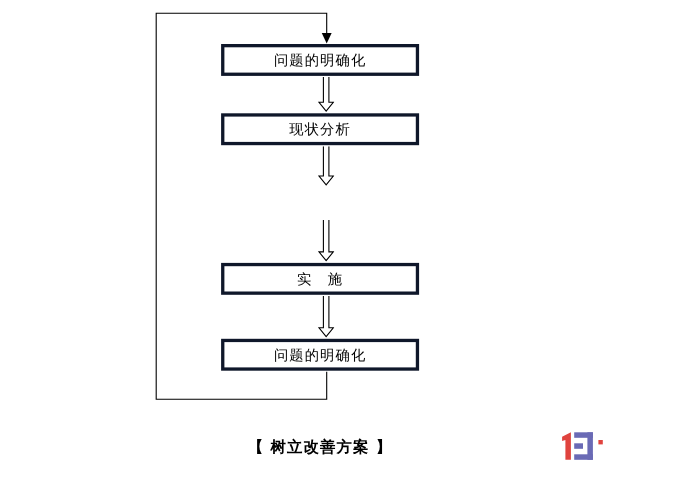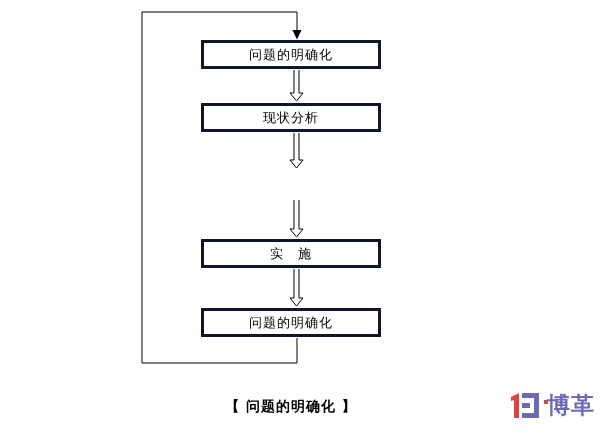--- a/index.html
+++ b/index.html
@@ -116,30 +116,29 @@
   </svg>
 
   <svg class="block-arrow" style="top:200px" width="15" height="38" viewBox="0 0 15 38">
     <path d="M5,0 L5,29 L1,29 L7.5,37 L14,29 L10,29 L10,0" fill="#ffffff" stroke="#000000" stroke-width="1"></path>
   </svg>
 
   <svg class="block-arrow" style="top:269px" width="15" height="38" viewBox="0 0 15 38">
     <path d="M5,0 L5,29 L1,29 L7.5,37 L14,29 L10,29 L10,0" fill="#ffffff" stroke="#000000" stroke-width="1"></path>
   </svg>
 
-  <div class="caption">【 问题的明确化 】</div>
+  <div class="caption">【 树立改善方案 】</div>
 
   <div class="logo">
     <svg class="logo-mark" width="40" height="32" viewBox="0 0 40 32">
 
       <path d="M1,6 L9,2 L9,27 L4,27 L4,9 L1,10 Z" fill="#e0433e"></path>
 
       <rect x="12" y="2" width="17" height="5" fill="#6a6ab5"></rect>
       <rect x="24" y="2" width="5" height="25" fill="#6a6ab5"></rect>
       <rect x="12" y="22" width="17" height="5" fill="#6a6ab5"></rect>
       <rect x="12" y="12" width="8" height="5" fill="#6a6ab5"></rect>
 
       <rect x="34" y="9" width="4" height="4" fill="#e0433e"></rect>
     </svg>
-    <div class="logo-text">博革</div>
   </div>
 
 </div>
 
 </body></html>

